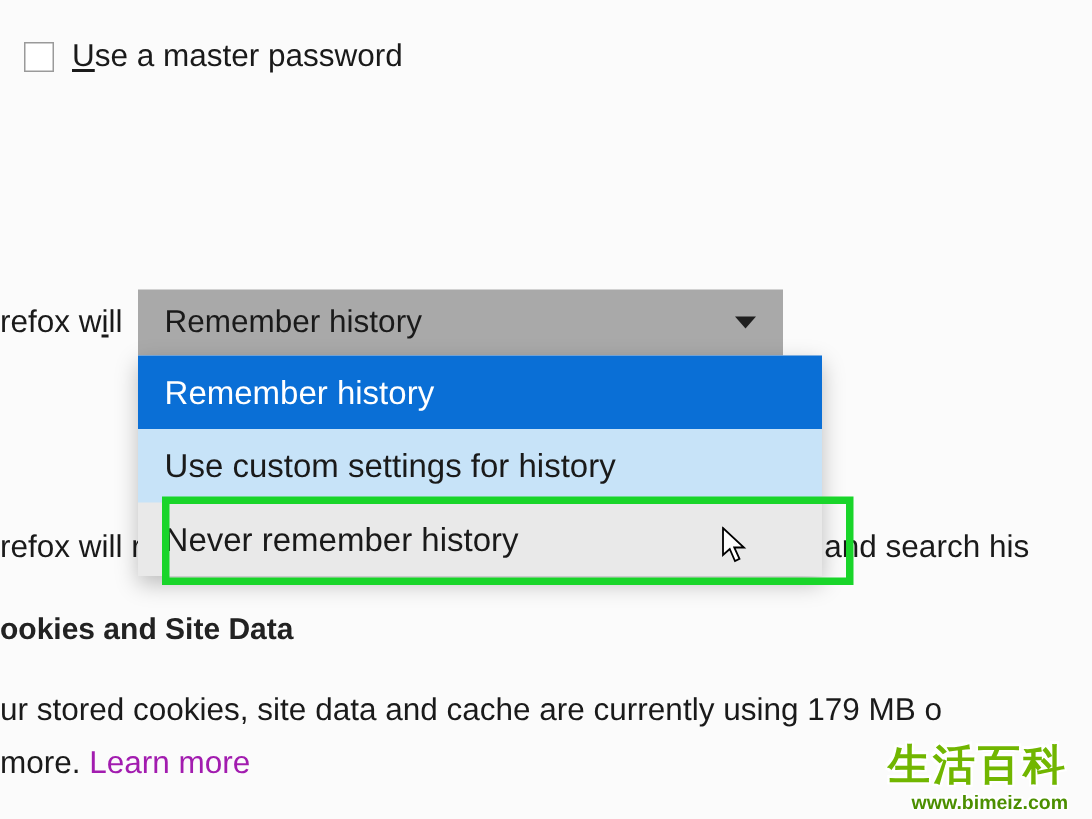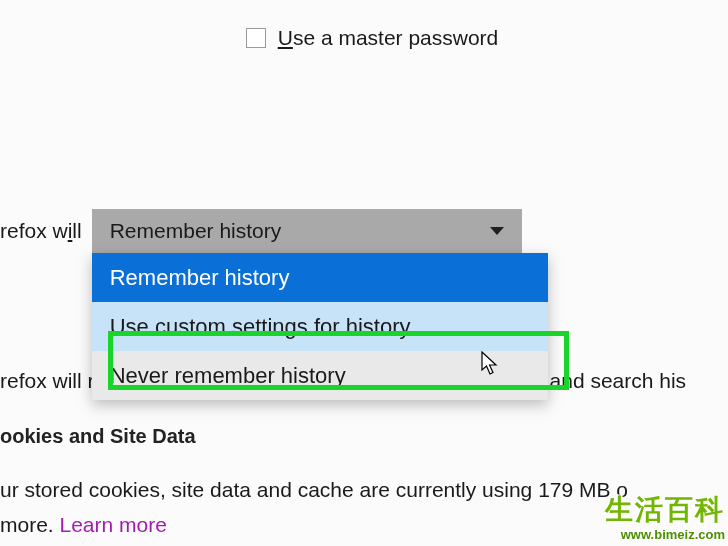--- a/index.html
+++ b/index.html
@@ -21,21 +21,20 @@
       position: absolute;
       left: -80px;
       top: 0;
       width: 808px;
     }
     .checkbox-row {
       display: flex;
       align-items: center;
       margin-top: 26px;
       margin-left: 96px;
-      justify-content: center;
     }
     .checkbox {
       width: 20px;
       height: 20px;
       border: 1px solid #9a9a9a;
       background: #fff;
       margin-right: 12px;
     }
     .accesskey {
       text-decoration: underline;
@@ -45,21 +44,21 @@
       font-weight: 600;
       margin-top: 82px;
       color: #222;
     }
     .row {
       display: flex;
       align-items: center;
       margin-left: 80px;
     }
     .row-will {
-      margin-top: 46px;
+      margin-top: 30px;
     }
     .label-inline {
       margin-right: 10px;
     }
     .dropdown-container {
       position: relative;
     }
     .dropdown-selected {
       width: 430px;
       height: 44px;
@@ -137,21 +136,21 @@
       line-height: 1.7;
       width: 780px;
     }
     .link {
       color: #a21caf;
       cursor: pointer;
     }
     .watermark {
       position: absolute;
       bottom: 4px;
-      right: 3px;
+      right: 16px;
       z-index: 50;
       text-align: right;
       font-family: "Microsoft YaHei", sans-serif;
     }
     .wm-badge {
       display: inline-block;
       color: #71b600;
       font-size: 28px;
       font-weight: 800;
       letter-spacing: 2px;

